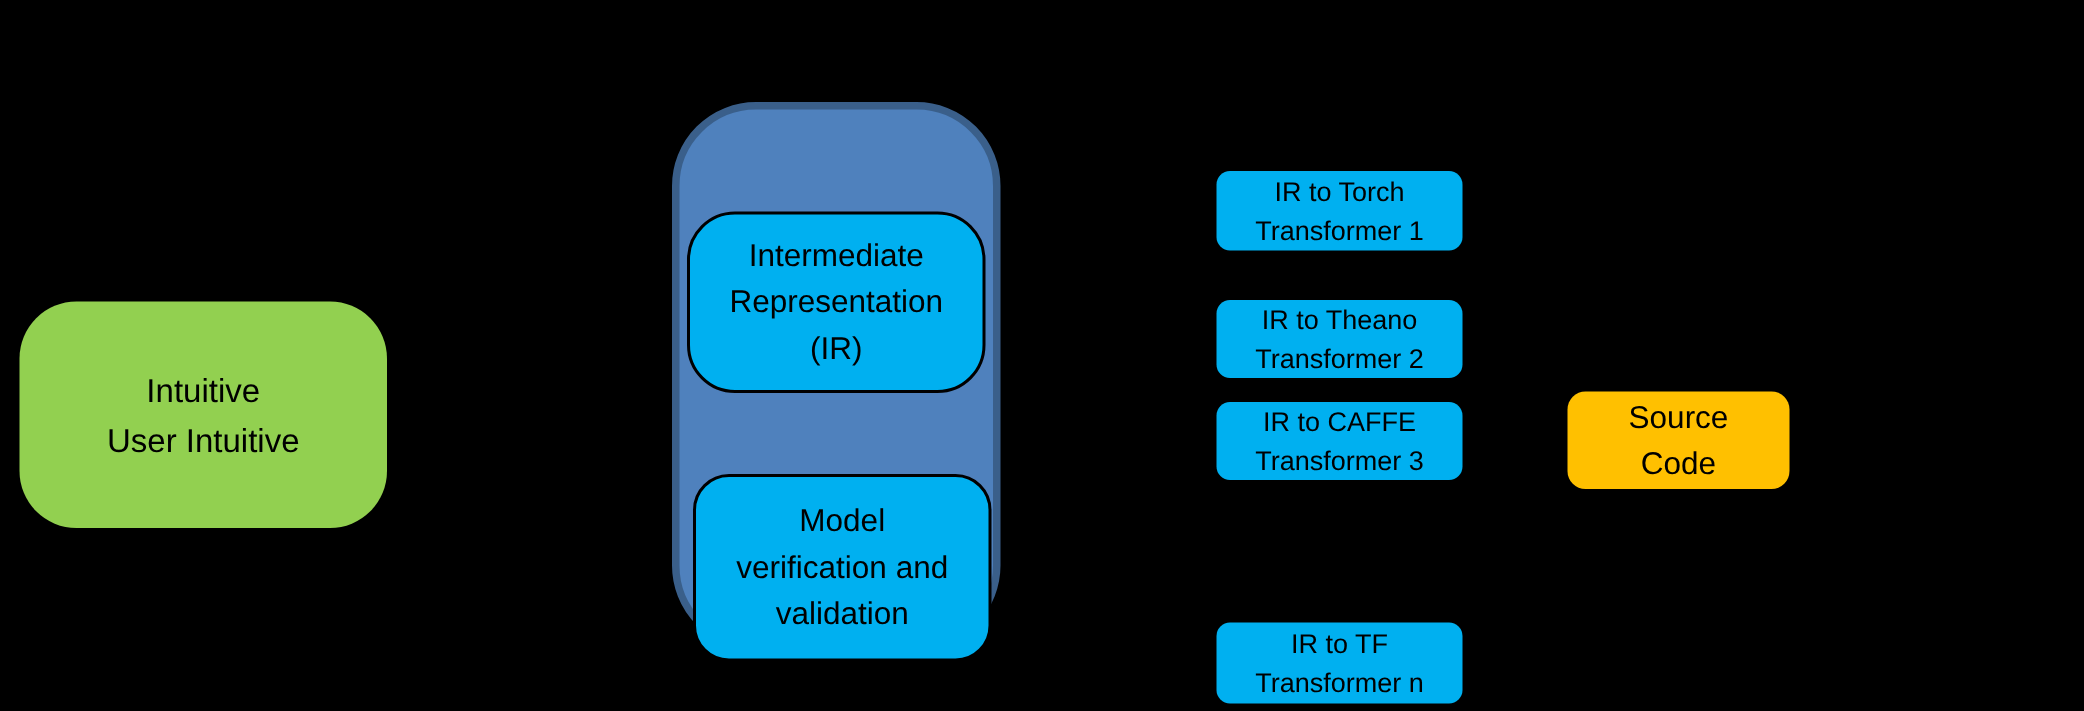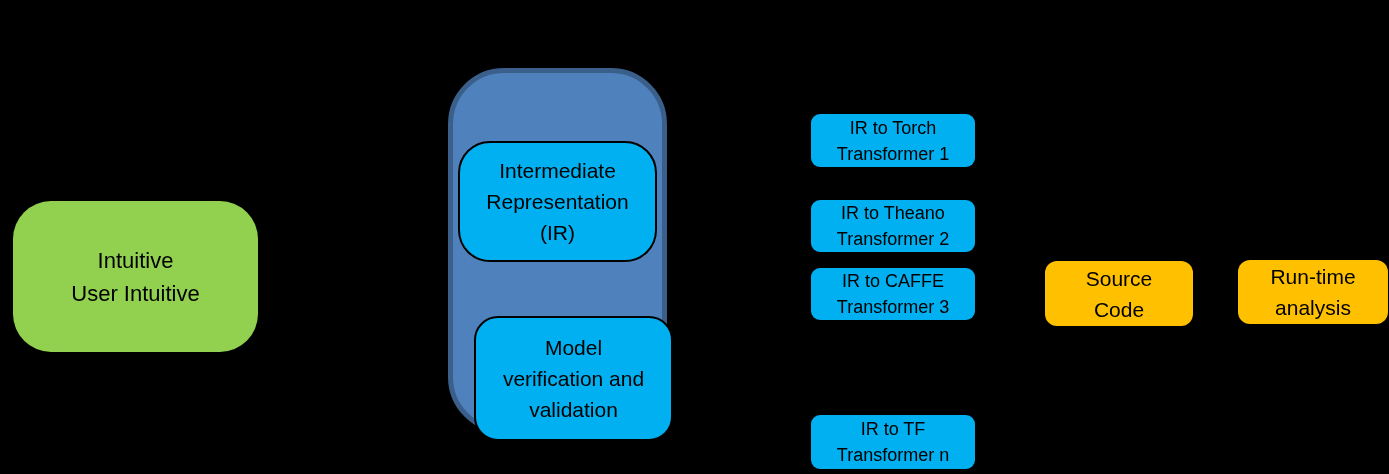--- a/index.html
+++ b/index.html
@@ -38,21 +38,21 @@
     box-sizing:border-box;
   }
   .n-ir {
     left:5px; top:24px; width:199px; height:121px;
     background:var(--cyan,#00B0F0);
     border:2.5px solid #000;
     border-radius:32px;
     font-size:21px; line-height:31px;
   }
   .n-model {
-    left:21px; top:199px; width:199px; height:125px;
+    left:9px; top:199px; width:199px; height:125px;
     background:var(--cyan,#00B0F0);
     border:2.5px solid #000;
     border-radius:24px;
     font-size:21px; line-height:31px;
   }
 
   
   .transformer {
     left:811px; width:164px;
     background:var(--cyan,#00B0F0);
@@ -110,18 +110,14 @@
   </div>
   <div class="node transformer n-t4">
     <span class="label">IR to TF
 Transformer n</span>
   </div>
 
   <div class="node orange n-source">
     <span class="label">Source
 Code</span>
   </div>
-  <div class="node orange n-runtime">
-    <span class="label">Run-time
-analysis</span>
-  </div>
 
 </div>
 
 </body></html>

